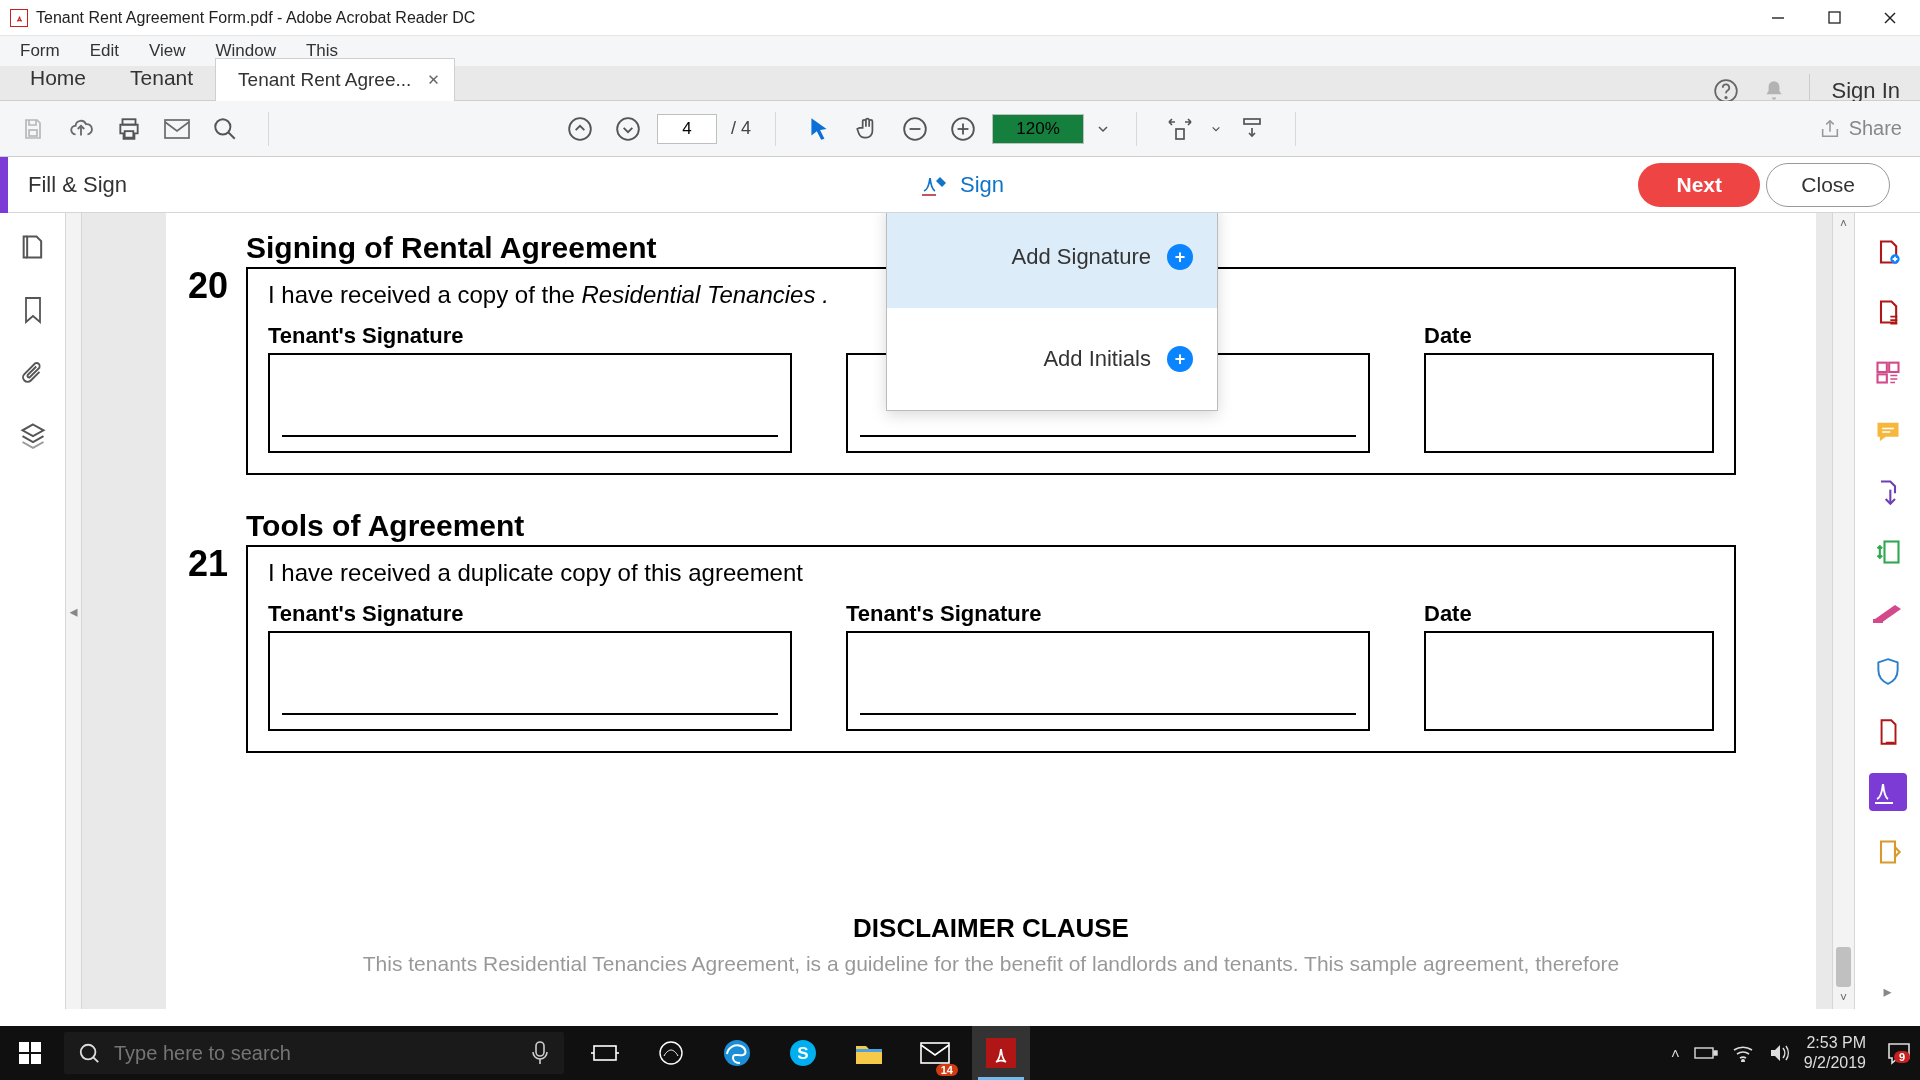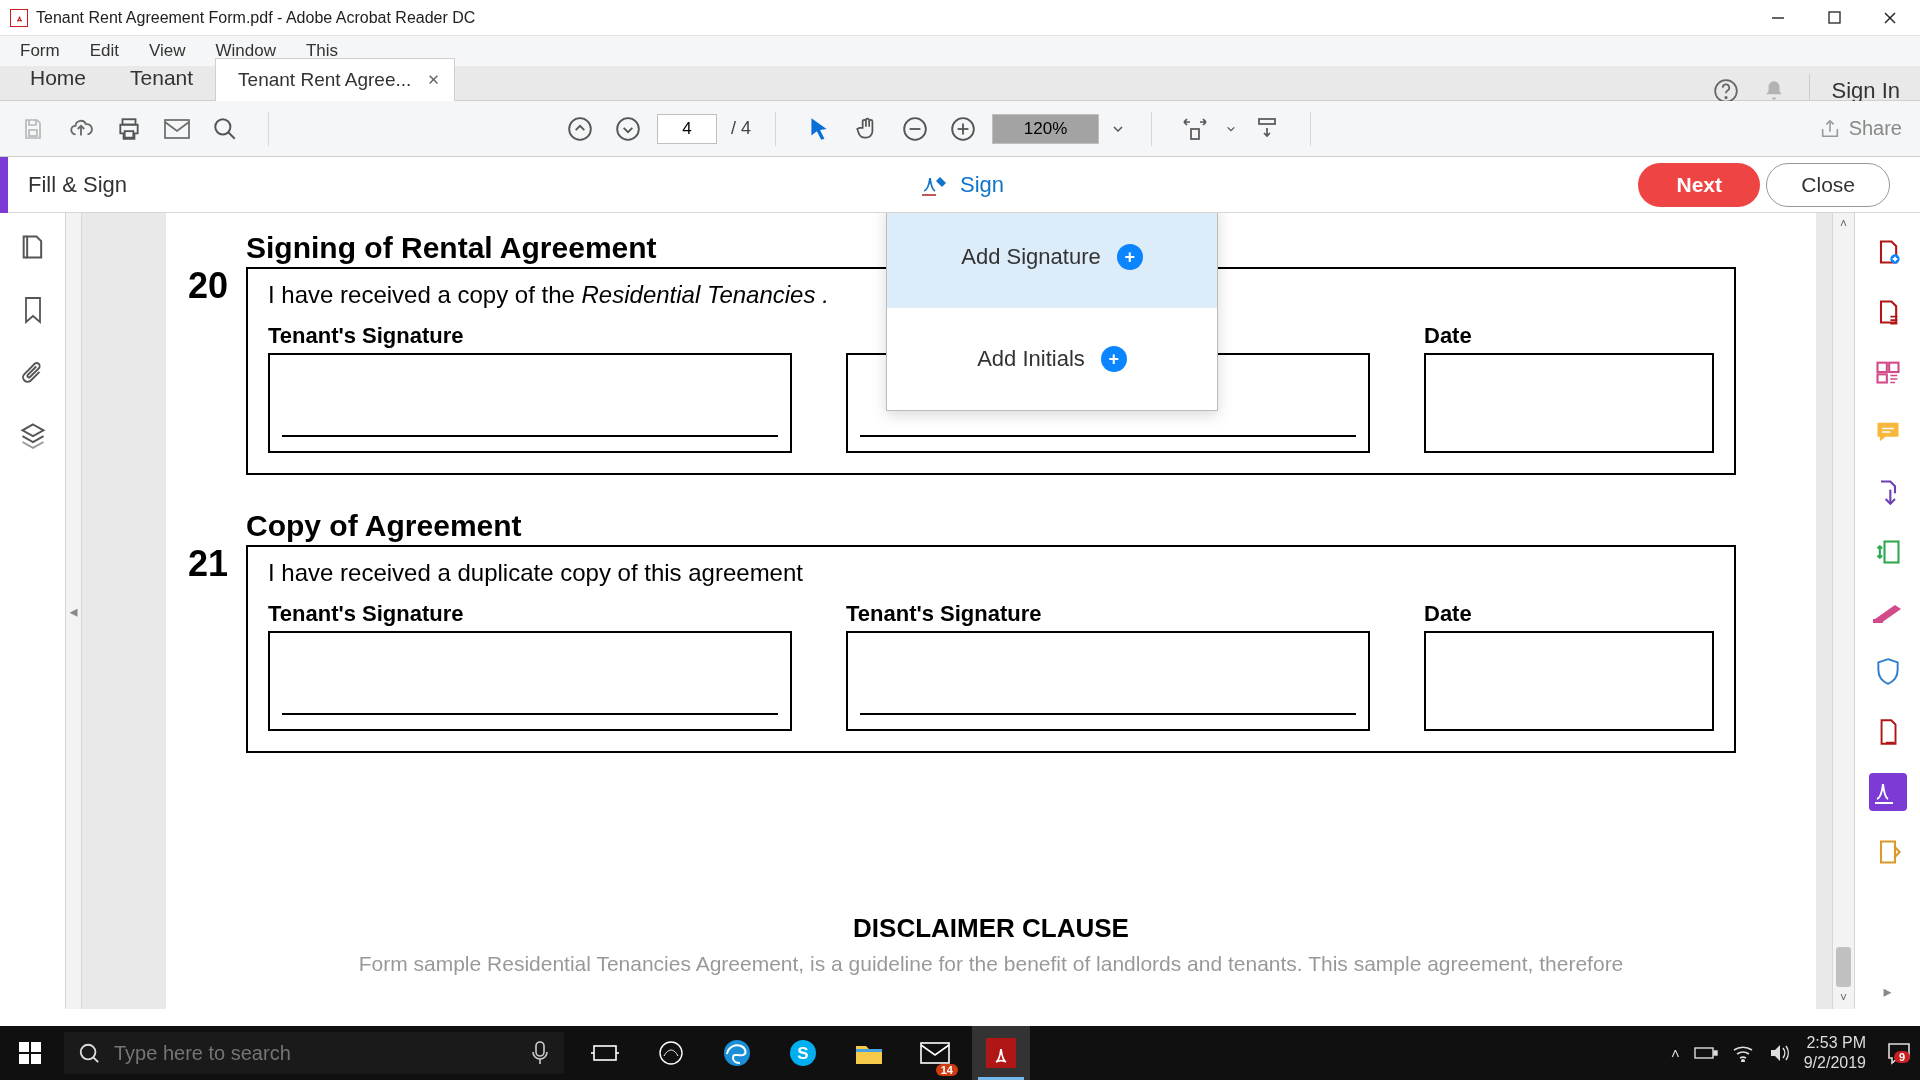--- a/index.html
+++ b/index.html
@@ -25,21 +25,21 @@
   .tabbar-right .signin { font-size:22px; color:#333; }
   .icon-btn { color:#555; display:flex; align-items:center; justify-content:center;}
 
   
   .toolbar { height:56px; background:#f5f6f7; border-bottom:1px solid #cfcfcf; display:flex; align-items:center; padding:0 14px; gap:18px; position:relative;}
   .tb-group { display:flex; align-items:center; gap:10px;}
   .tb-sep { width:1px; height:34px; background:#d8d8d8; margin:0 6px;}
   .tb-icon { width:38px; height:38px; display:flex; align-items:center; justify-content:center; color:#6a6a6a;}
   .page-field { width:60px; height:30px; border:1px solid #bfbfbf; text-align:center; font-size:17px; background:#fff;}
   .page-total { font-size:18px; color:#444; margin-left:4px;}
-  .zoom-field { width:107px; height:30px; border:1px solid #bfbfbf; text-align:center; font-size:17px; background:#a3a3a3;}
+  .zoom-field { width:92px; height:30px; border:1px solid #bfbfbf; text-align:center; font-size:17px; background:#15803d;}
   .share { position:absolute; right:18px; display:flex; align-items:center; gap:8px; font-size:20px; color:#888;}
 
   
   .fsbar { height:56px; background:#fff; border-bottom:1px solid #d6d6d6; display:flex; align-items:center; position:relative;}
   .fs-marker { width:8px; height:56px; background:#7c3bd4; }
   .fs-title { font-size:22px; color:#333; margin-left:20px; font-weight:400;}
   .sign-btn { position:absolute; left:920px; display:flex; align-items:center; gap:10px; color:#1074c9; font-size:22px;}
   .sign-btn svg { color:#1074c9; }
   .fs-next { position:absolute; right:160px; background:#ef4444; color:#fff; border-radius:28px; padding:10px 38px; font-size:21px; font-weight:600;}
   .fs-close { position:absolute; right:30px; border:1px solid #999; border-radius:28px; padding:9px 34px; font-size:21px; color:#333; }
@@ -70,21 +70,21 @@
   .sig-col { flex:1; }
   .sig-col.date { flex:0 0 290px; }
   .sig-label { font-size:22px; font-weight:700; font-family: Arial; }
   .sig-box { border:2px solid #000; height:100px; margin-top:4px; position:relative; padding:8px 10px;}
   .sig-line { position:absolute; bottom:14px; left:12px; right:12px; height:2px; background:#000;}
   .disclaimer { text-align:center; font-size:26px; font-weight:700; font-family:Arial; margin-top:160px;}
   .disclaimer-body { text-align:center; font-size:21px; font-family:Arial; color:#333; margin-top:8px; padding:0 40px; opacity:.5;}
 
   
   .popover { position:absolute; left:720px; top:-8px; width:332px; background:#fff; border:1px solid #bbb; box-shadow:0 4px 14px rgba(0,0,0,.15); z-index:50;}
-  .popover-item { height:102px; display:flex; align-items:center; justify-content:center; padding:0 24px; gap:16px; font-size:22px; color:#333;}
+  .popover-item { height:102px; display:flex; align-items:center; justify-content:flex-end; padding:0 24px; gap:16px; font-size:22px; color:#333;}
   .popover-item.hover { background:#dcecf8; }
   .plus-circle { width:26px; height:26px; border-radius:50%; background:#0a84ff; color:#fff; display:flex; align-items:center; justify-content:center; font-size:18px; font-weight:700;}
 
   
   .taskbar { position:fixed; bottom:0; left:0; right:0; height:54px; background:#101010; display:flex; align-items:center; color:#fff;}
   .start { width:60px; height:54px; display:flex; align-items:center; justify-content:center;}
   .search-wrap { display:flex; align-items:center; background:#1a1a1a; height:42px; margin:0 4px; border-radius:2px; width:500px; padding:0 14px; gap:14px; color:#bbb; font-size:20px;}
   .task-icons { display:flex; align-items:center; gap:8px; margin-left:8px;}
   .tb-app { width:58px; height:54px; display:flex; align-items:center; justify-content:center; position:relative;}
   .tb-app.active { background:#333; }
@@ -347,21 +347,21 @@
             <div class="sig-col date">
               <div class="sig-label">Date</div>
               <div class="sig-box"></div>
             </div>
           </div>
         </div>
       </div>
 
       <div style="position:relative; margin:34px 80px 0 80px;">
         <div class="section-num" style="left:-58px; top:34px;">21</div>
-        <div class="section-title">Copy of Agreement</div>
+        <div class="section-title">Tools of Agreement</div>
         <div class="section-body">
           <div class="body-text">I have received a duplicate copy of this agreement</div>
           <div class="sig-row">
             <div class="sig-col">
               <div class="sig-label">Tenant's Signature</div>
               <div class="sig-box">
                   <div class="sig-line"></div>
                 </div>
             </div>
             <div class="sig-col">
@@ -372,21 +372,21 @@
             </div>
             <div class="sig-col date">
               <div class="sig-label">Date</div>
               <div class="sig-box"></div>
             </div>
           </div>
         </div>
       </div>
 
       <div class="disclaimer">DISCLAIMER CLAUSE</div>
-      <div class="disclaimer-body">Form sample Residential Tenancies Agreement, is a guideline for the benefit of landlords and tenants. This sample agreement, therefore</div>
+      <div class="disclaimer-body">This tenants Residential Tenancies Agreement, is a guideline for the benefit of landlords and tenants. This sample agreement, therefore</div>
 
       <div class="popover">
         <div class="popover-item hover">
           <span>Add Signature</span>
           <span class="plus-circle">+</span>
         </div>
         <div class="popover-item">
           <span>Add Initials</span>
           <span class="plus-circle">+</span>
         </div>

